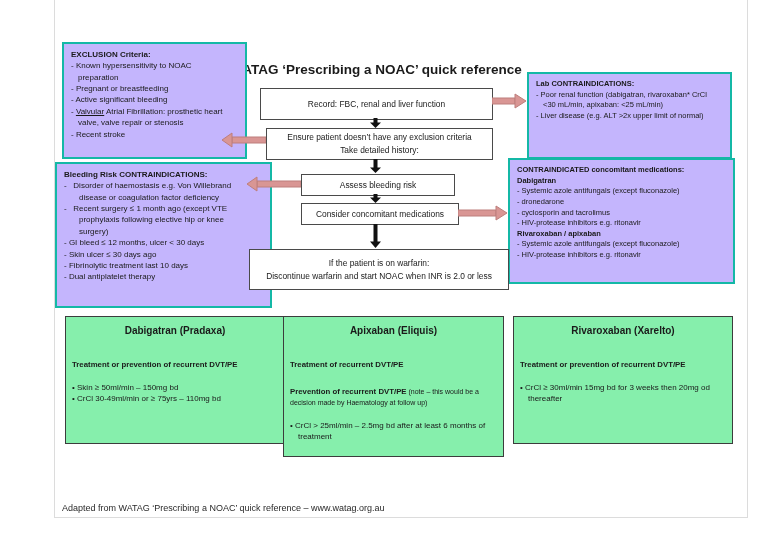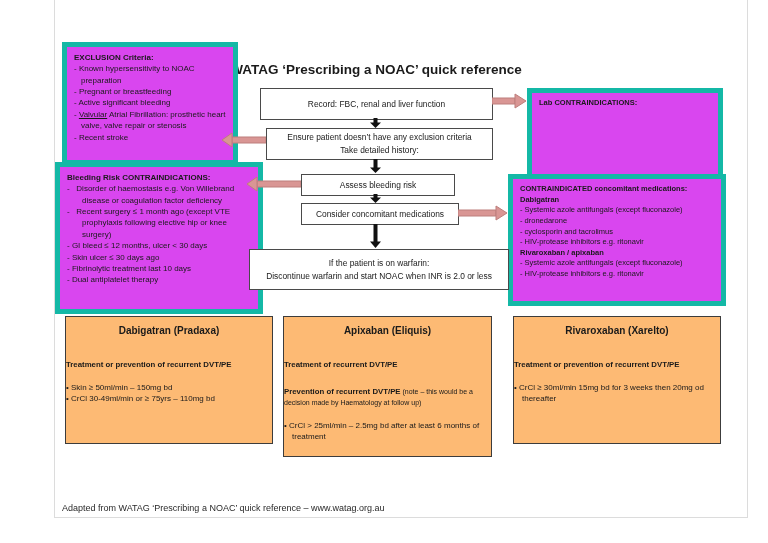--- a/index.html
+++ b/index.html
@@ -13,40 +13,40 @@
     position:absolute;left:54px;top:-12px;width:692px;height:528px;
     border:1px solid #dcdcdc;pointer-events:none;
   }
   
   .main-title{
     left:220px;top:62px;width:312px;text-align:center;
     font-size:13.5px;font-weight:bold;letter-spacing:0px;
   }
   
   .pinkbox{
-    border:5px solid #14b8a6;background:#d946ef;
-    font-size:8px;line-height:1.42;padding:5px 1px 4px 7px;
+    border:2px solid #14b8a6;background:#c4b5fd;
+    font-size:8px;line-height:1.42;padding:5px 16px 4px 7px;
   }
   .pinkbox .bx-title{font-weight:bold;}
   .pinkbox ul{margin:0;padding:0;list-style:none;}
   .pinkbox li{padding-left:7px;text-indent:-7px;}
   .pinkbox li.li-wide{padding-left:15px;text-indent:-15px;}
-  .smalltext{font-size:7.5px;margin-top:16px;}
+  .smalltext{font-size:7.5px;}
   .u{text-decoration:underline;}
   .sec-head{font-weight:bold;}
   
   .flowbox{
     border:1px solid #4a4a4a;background:#ffffff;text-align:center;
     font-size:8.4px;line-height:1.5;display:flex;flex-direction:column;justify-content:center;
   }
   .flowbox .fb-bold{font-weight:bold;}
   .flowbox-thick{border-width:1.5px;}
   
   .drugbox{
-    border:1.5px solid #3c3c3c;background:#fdba74;padding:0 0;font-size:8px;line-height:1.4;
+    border:1.5px solid #3c3c3c;background:#86efac;padding:0 6px;font-size:8px;line-height:1.4;
   }
   .drug-title{font-weight:bold;font-size:10px;text-align:center;margin-top:7px;}
   .drug-head{font-weight:bold;font-size:7.8px;margin-top:22px;}
   .drug-head2{font-weight:bold;font-size:7.8px;margin-top:16px;}
   .drug-note{font-weight:normal;font-size:7px;}
   .drug-bullets{margin-top:11px;}
   .drug-bullets div{padding-left:8px;text-indent:-8px;}
   
   .footer{left:62px;top:503px;font-size:9px;color:#2a2a2a;}
   svg{display:block;}
@@ -66,20 +66,24 @@
       <li>- Known hypersensitivity to NOAC preparation</li>
       <li>- Pregnant or breastfeeding</li>
       <li>- Active significant bleeding</li>
       <li><span>- </span><span class="u">Valvular</span><span> Atrial Fibrillation: prosthetic heart valve, valve repair or stenosis</span></li>
       <li>- Recent stroke</li>
     </ul>
   </div>
 
   <div class="abs pinkbox smalltext" style="left:527px;top:72px;width:178px;height:74px;">
     <div class="bx-title">Lab CONTRAINDICATIONS:</div>
+    <ul>
+      <li>- Poor renal function (dabigatran, rivaroxaban* CrCl &lt;30 mL/min, apixaban: &lt;25 mL/min)</li>
+      <li>- Liver disease (e.g.  ALT &gt;2x upper limit of normal)</li>
+    </ul>
   </div>
 
   <div class="abs pinkbox" style="left:55px;top:162px;width:190px;height:133px;">
     <div class="bx-title">Bleeding Risk CONTRAINDICATIONS:</div>
     <ul>
       <li class="li-wide">-&nbsp;&nbsp;&nbsp;Disorder of haemostasis e.g. Von Willebrand disease or coagulation factor deficiency</li>
       <li class="li-wide">-&nbsp;&nbsp;&nbsp;Recent surgery ≤ 1 month ago (except VTE prophylaxis following elective hip or knee surgery)</li>
       <li>- GI bleed ≤ 12 months, ulcer &lt; 30 days</li>
       <li>- Skin ulcer ≤ 30 days ago</li>
       <li>- Fibrinolytic treatment last 10 days</li>

